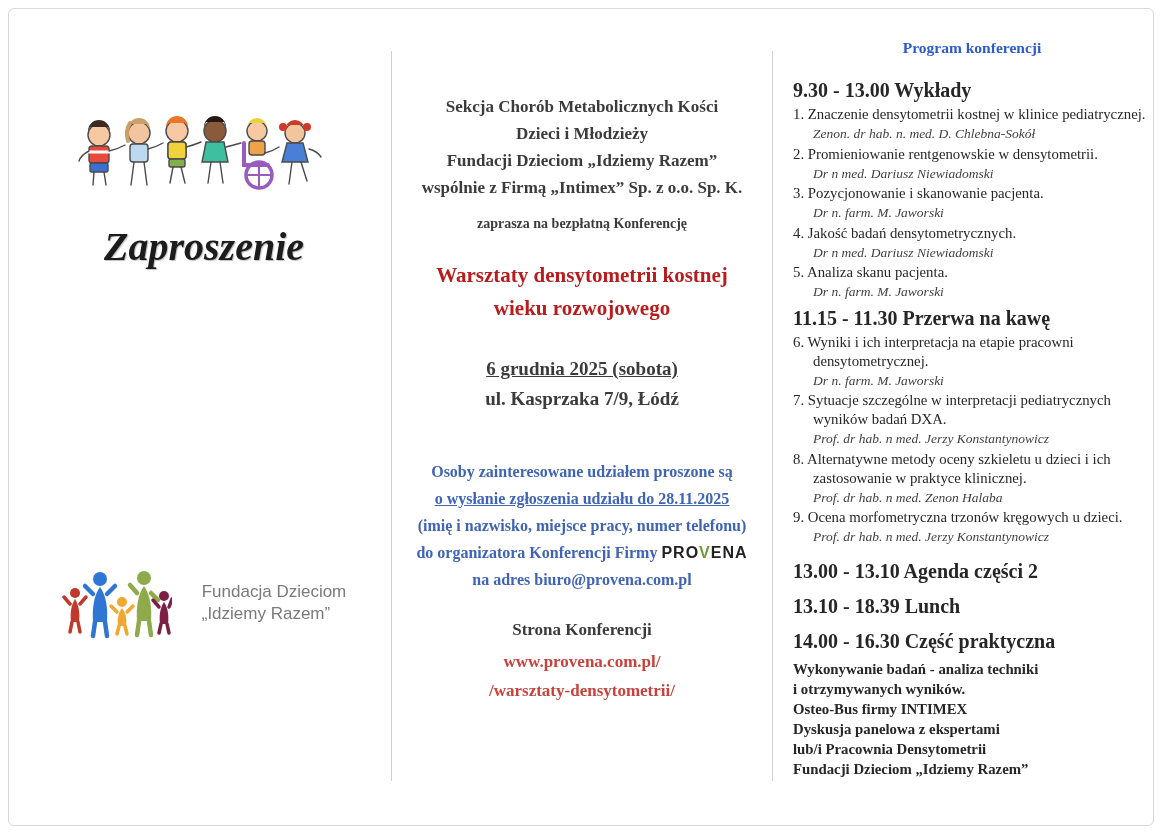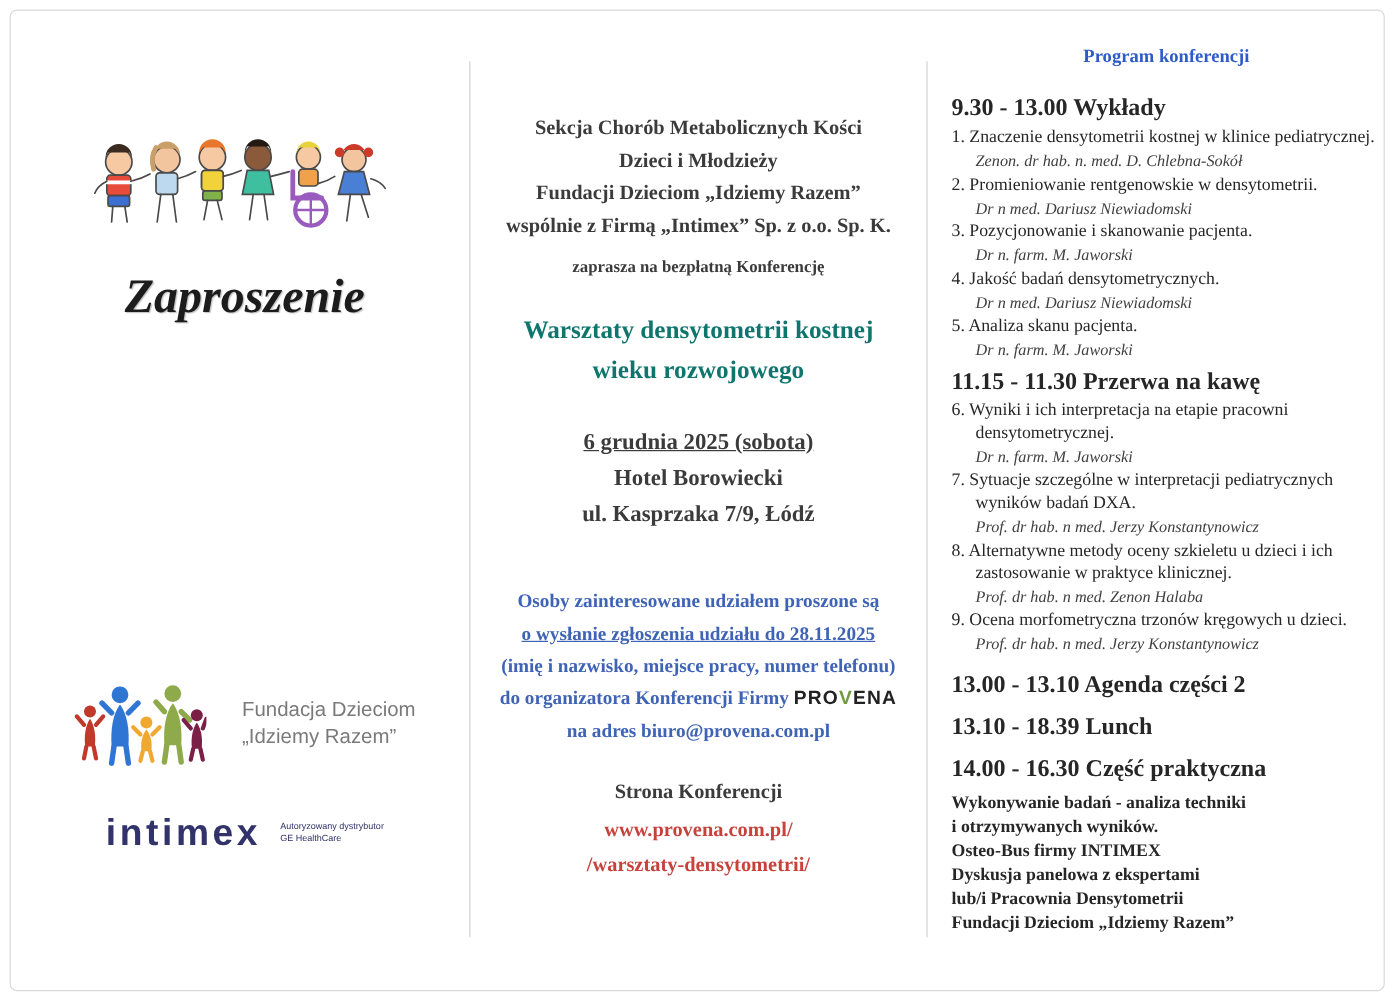--- a/index.html
+++ b/index.html
@@ -21,21 +21,21 @@
   .intimex { margin-top:36px; display:flex; align-items:center; justify-content:center; gap:16px; }
   .intimex-word { font-family:"Liberation Sans",sans-serif; font-weight:bold;
                   font-size:31px; letter-spacing:3px; color:#31336a; text-transform:lowercase; }
   .intimex-sub { text-align:left; font-family:"Liberation Sans",sans-serif;
                  font-size:7.5px; color:#31336a; line-height:10px; }
 
   
   .col-mid { flex:0 0 380px; padding:84px 14px 0 14px; text-align:center; }
   .intro { font-size:17px; font-weight:bold; line-height:27px; color:#3b3b3b; }
   .invite { margin-top:15px; font-size:14px; font-weight:bold; color:#3b3b3b; }
-  .event-title { margin-top:27px; font-size:21px; font-weight:bold; line-height:33px; color:#0f766e; }
+  .event-title { margin-top:27px; font-size:21px; font-weight:bold; line-height:33px; color:#b91c1c; }
   .when { margin-top:29px; font-size:19px; font-weight:bold; line-height:30px; color:#3b3b3b; }
   .when .u { text-decoration:underline; }
   .registration { margin-top:44px; font-size:16px; font-weight:bold; line-height:27px; color:#3f63b5; }
   .registration .u { text-decoration:underline; }
   .provena { font-family:"Liberation Sans",sans-serif; font-weight:bold; font-size:16px;
              letter-spacing:1px; color:#222; }
   .provena .v { color:#6f9a3d; }
   .email { font-weight:bold; color:#3f63b5; text-decoration:none; }
   .site-label { margin-top:27px; font-size:17px; font-weight:bold; color:#3b3b3b; }
   .site-url { margin-top:7px; font-size:17px; font-weight:bold; line-height:29px; color:#c8423c; }
@@ -178,48 +178,40 @@
           <path d="M99,58 L97,67" fill="none" stroke-width="3.5"></path>
             <path d="M105,58 L107,67" fill="none" stroke-width="3.5"></path>
         </g>
       </svg>
       <div class="foundation-text">
         <div>Fundacja Dzieciom</div>
         <div>„Idziemy Razem”</div>
       </div>
     </div>
 
-    <div class="intimex">
-      <span class="intimex-word">INTIMEX</span>
-      <span class="intimex-sub">
-        <div>Autoryzowany dystrybutor</div>
-        <div>GE HealthCare</div>
-      </span>
-    </div>
   </div>
 
   <div class="divider"></div>
 
   <div class="col-mid">
     <div class="intro">
       <div>Sekcja Chorób Metabolicznych Kości</div>
       <div>Dzieci i Młodzieży</div>
       <div>Fundacji Dzieciom „Idziemy Razem”</div>
       <div>wspólnie z Firmą „Intimex” Sp. z o.o. Sp. K.</div>
     </div>
     <div class="invite">zaprasza na bezpłatną Konferencję</div>
 
     <div class="event-title">
       <div>Warsztaty densytometrii kostnej</div>
       <div>wieku rozwojowego</div>
     </div>
 
     <div class="when">
       <div class="u">6 grudnia 2025 (sobota)</div>
-      <div>Hotel Borowiecki</div>
       <div>ul. Kasprzaka 7/9, Łódź</div>
     </div>
 
     <div class="registration">
       <div>Osoby zainteresowane udziałem proszone są</div>
       <div class="u">o  wysłanie zgłoszenia  udziału do 28.11.2025</div>
       <div>(imię i nazwisko, miejsce pracy, numer  telefonu)</div>
       <div>
         <span>do organizatora Konferencji Firmy</span>
         <span class="provena">

